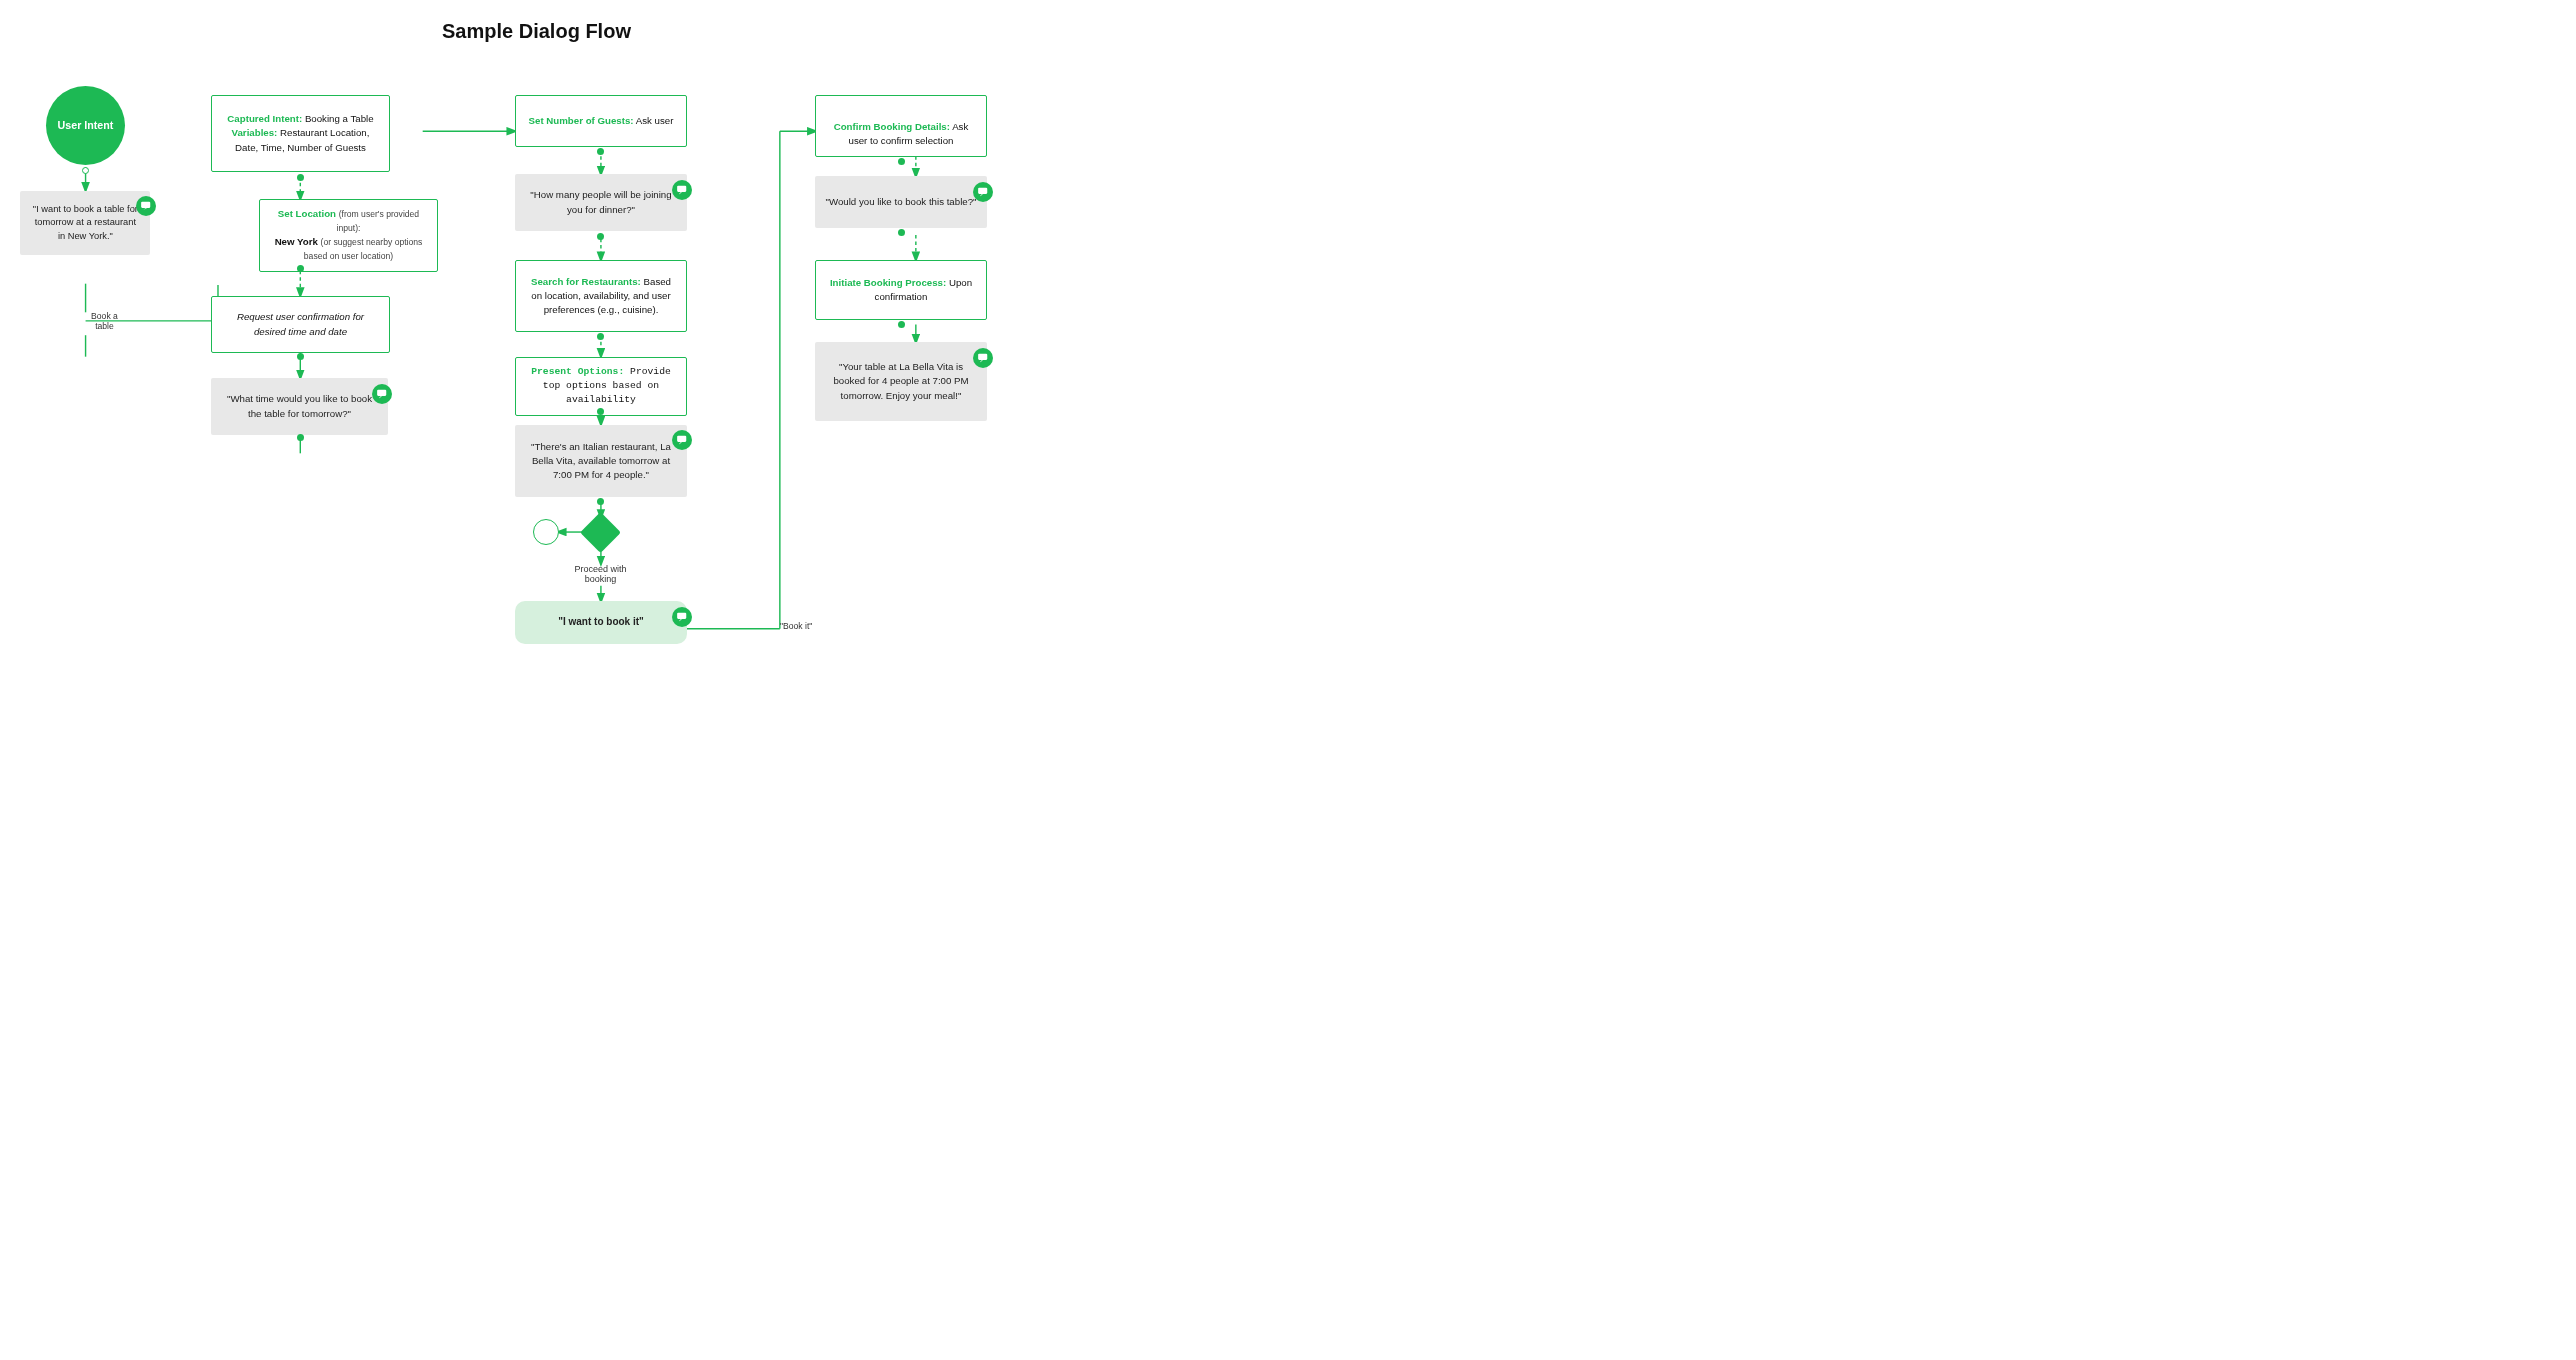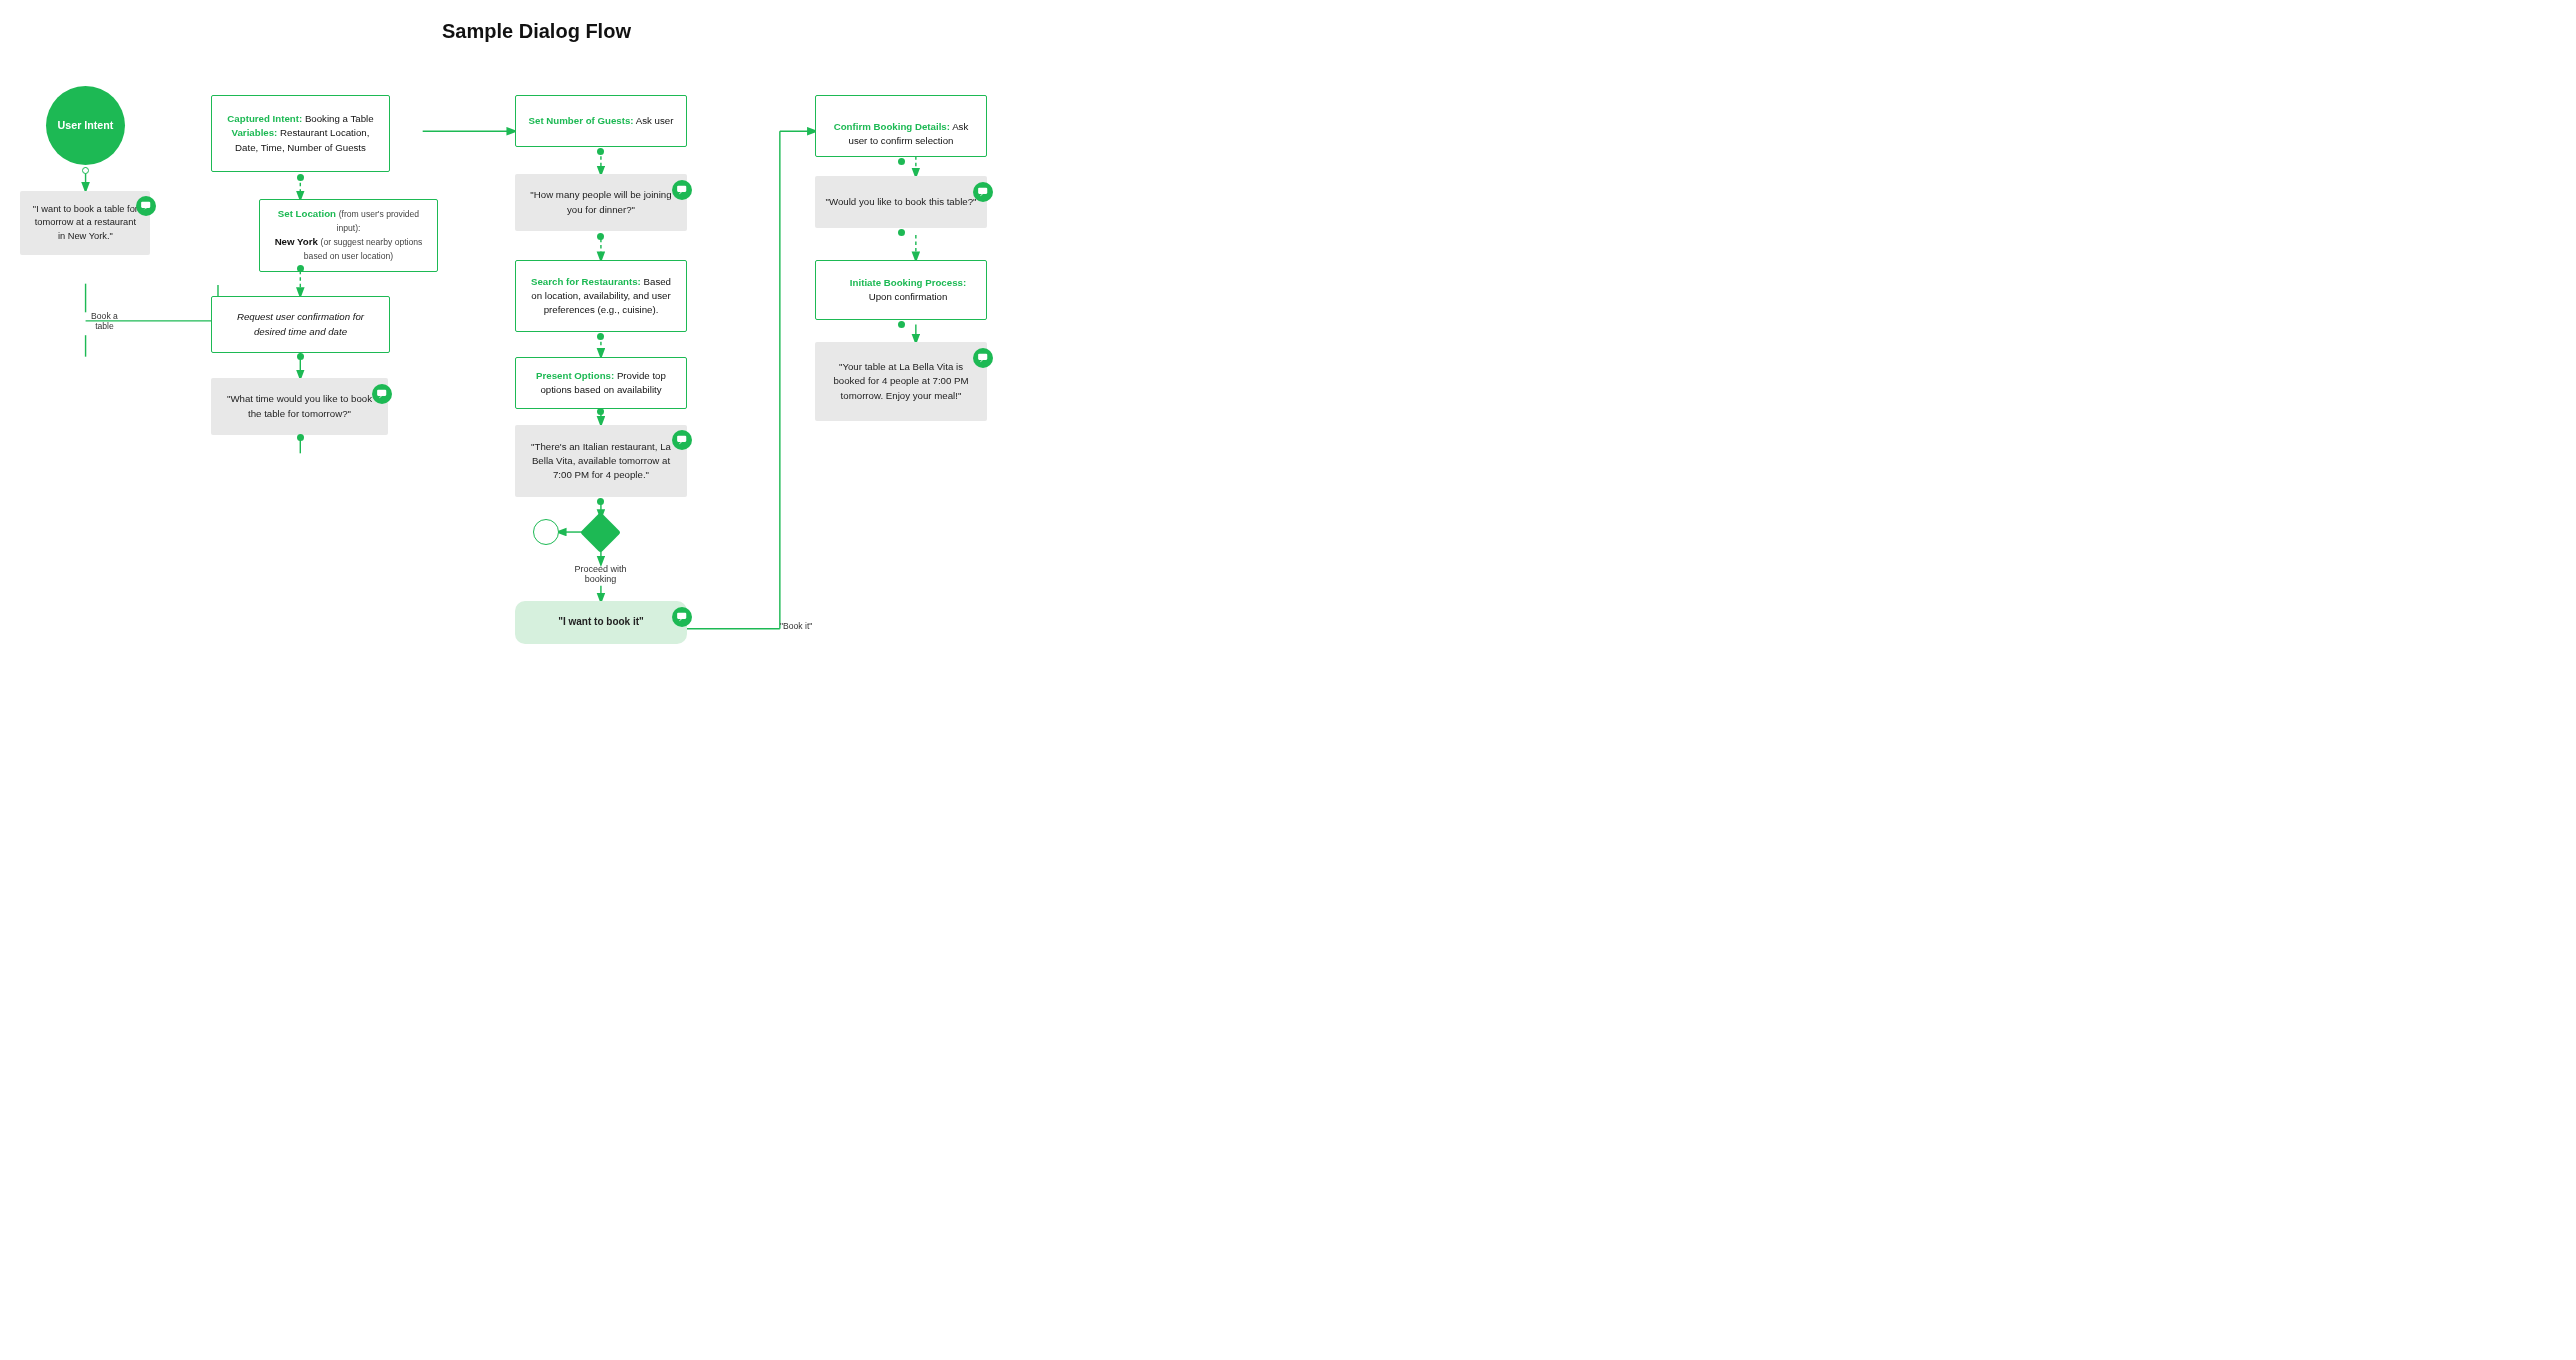--- a/index.html
+++ b/index.html
@@ -277,21 +277,21 @@
     <div style="font-size:9.7px;text-align:center;">
       <span class="bold-green">Search for Restaurants:</span>
       <span>Based on location, availability, and user preferences</span>
       <span>(e.g., cuisine).</span>
     </div>
   </div>
 
   <div class="dot" style="left:583px;top:277px;"></div>
 
   <div class="node node-green-border" style="width:172px;left:501px;top:301px;min-height:52px;flex-direction:column;padding:7.2px 10px;">
-    <div style="font-size:9.7px;text-align:center;">
+    <div style="font-size:9.7px;text-align:center;font-family:Liberation Mono, monospace;">
       <span class="bold-green">Present Options:</span>
       <span>Provide top options based on availability</span>
     </div>
   </div>
 
   <div class="dot" style="left:583px;top:352px;"></div>
 
   <div class="node node-gray" style="width:172px;left:501px;top:369px;min-height:72px;padding:7.2px 10px;">
     <span style="font-size:9.7px;">"There's an Italian restaurant, La Bella Vita, available tomorrow at 7:00 PM for 4 people."</span>
   </div>
@@ -341,21 +341,21 @@
   <div class="msg-icon" style="left:959px;top:126px;">
     <svg viewBox="0 0 20 20">
         <rect x="2" y="3" width="16" height="11" rx="2"></rect>
         <path d="M6 17 l4-3" stroke="#fff" stroke-width="1.5" fill="none"></path>
       </svg>
   </div>
 
   <div class="dot" style="left:884px;top:173px;"></div>
 
   <div class="node node-green-border" style="width:172px;left:801px;top:204px;min-height:60px;flex-direction:column;padding:7.2px 10px;">
-    <div style="font-size:9.7px;text-align:center;margin-left:14px;">
+    <div style="font-size:9.7px;text-align:center;">
       <span class="bold-green">Initiate Booking Process:</span>
       <span>Upon confirmation</span>
     </div>
   </div>
 
   <div class="dot" style="left:884px;top:265px;"></div>
 
   <div class="node node-gray" style="width:172px;left:801px;top:286px;min-height:79px;padding:7.2px 10px;">
     <span style="font-size:9.7px;">"Your table at La Bella Vita is booked for 4 people at 7:00 PM tomorrow. Enjoy your meal!"</span>
   </div>

